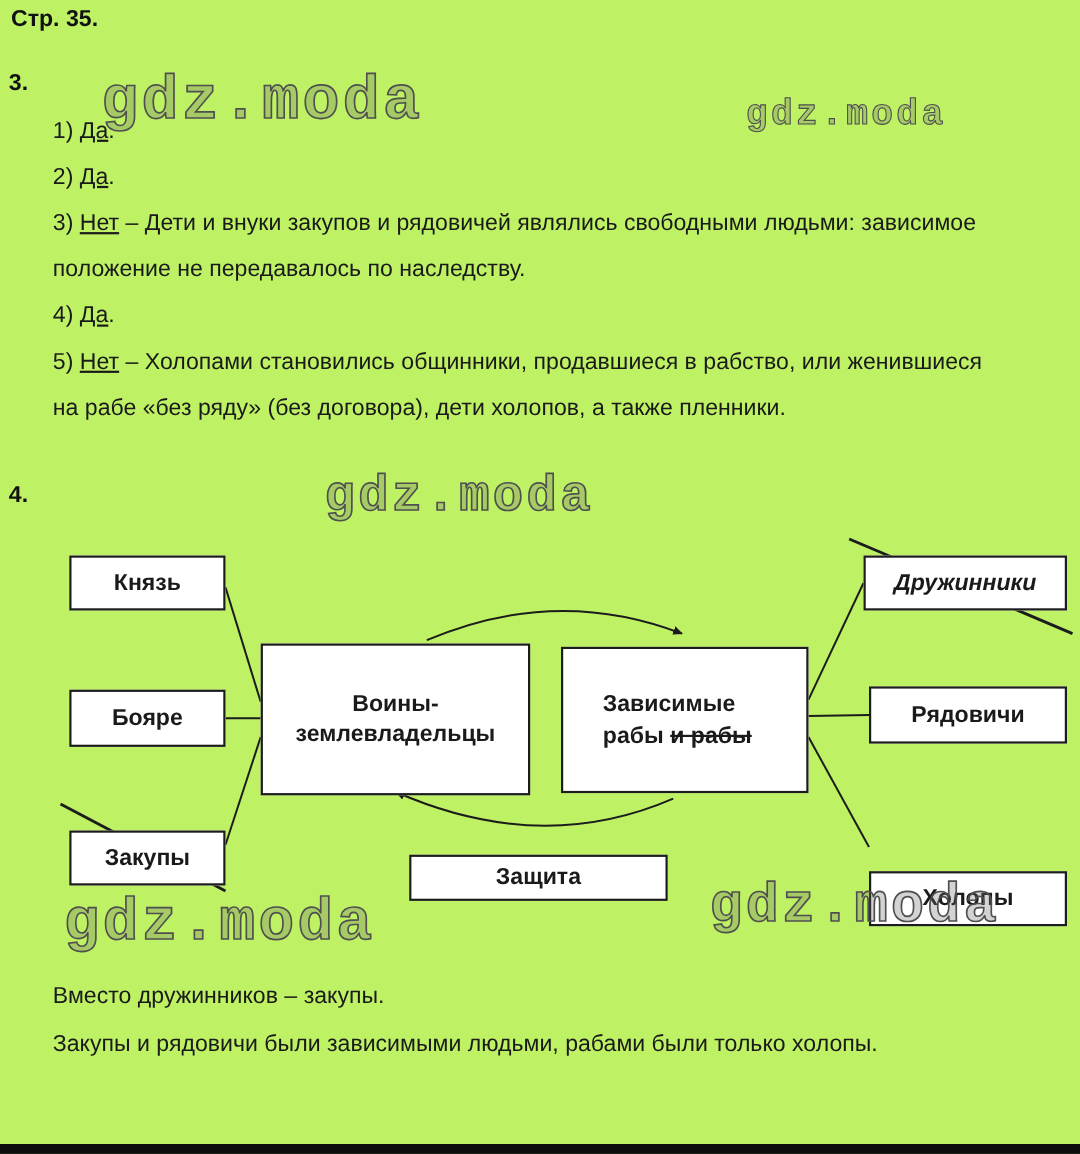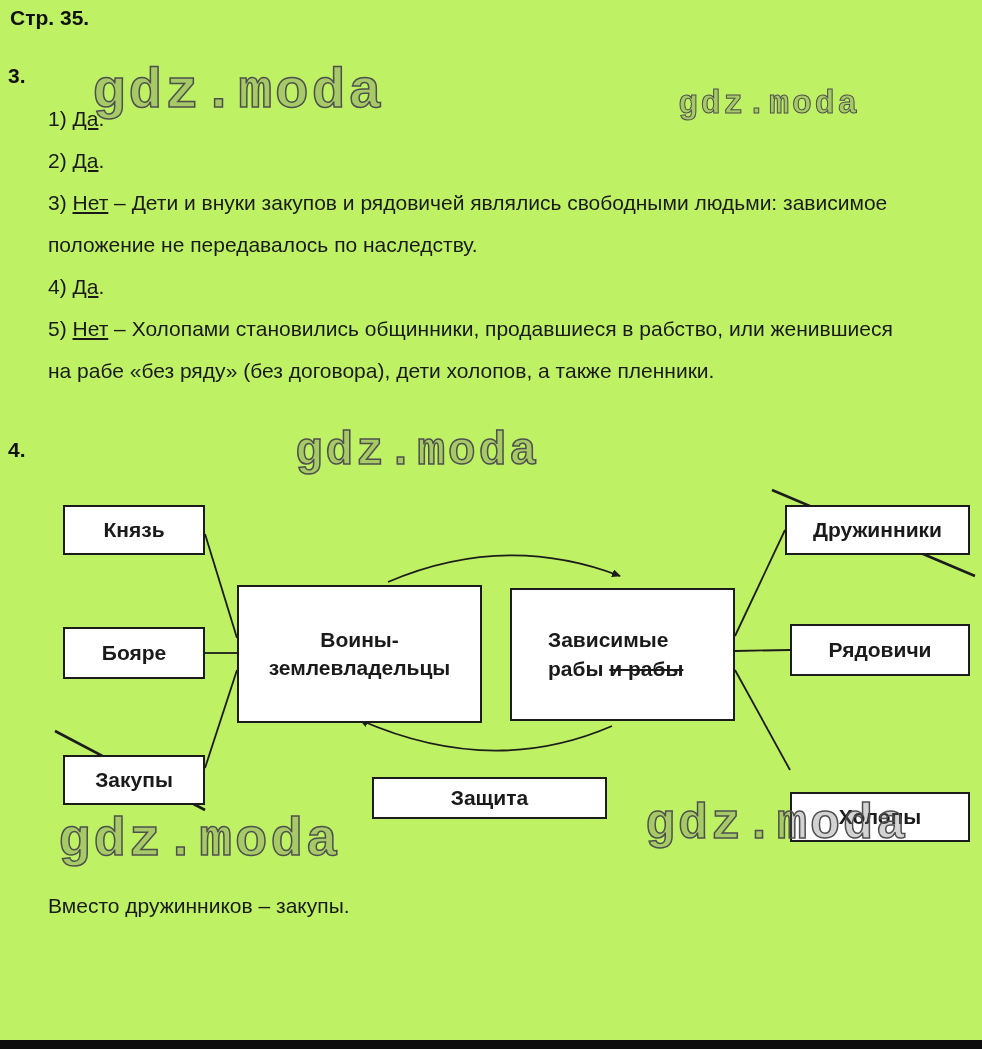--- a/index.html
+++ b/index.html
@@ -68,21 +68,21 @@
     align-items: center;
     justify-content: center;
     font-weight: bold;
     font-size: 21px;
     text-align: center;
     line-height: 1.35;
   }
   .b-knyaz       { left: 63px;  top: 17px;  width: 142px; height: 50px; }
   .b-boyare      { left: 63px;  top: 139px; width: 142px; height: 52px; }
   .b-zakupy      { left: 63px;  top: 267px; width: 142px; height: 50px; }
-  .b-druzh       { left: 785px; top: 17px;  width: 185px; height: 50px; }
+  .b-druzh       { left: 785px; top: 17px;  width: 185px; height: 50px; font-style: italic; }
   .b-ryadovichi  { left: 790px; top: 136px; width: 180px; height: 52px; }
   .b-kholopy     { left: 790px; top: 257px; width: 180px; height: 50px; margin-top: 47px; }
   .b-povinnosti  { left: 372px; top: 7px;   width: 235px; height: 42px; }
   .b-zashchita   { left: 372px; top: 289px; width: 235px; height: 42px; }
   .b-warriors    { left: 237px; top: 97px;  width: 245px; height: 138px; padding: 0 24px; }
   .b-dependents  {
     left: 510px; top: 100px; width: 225px; height: 133px;
     flex-direction: column; align-items: flex-start;
     justify-content: center; padding-left: 36px; text-align: left;
   }
@@ -153,17 +153,18 @@
       <span><span>рабы </span><span class="struck">и рабы</span></span>
     </div>
     <div class="dbox b-zashchita">Защита</div>
   </div>
 
   <div class="wm wm4">gdz.moda</div>
   <div class="wm wm5">gdz.moda</div>
 
   <div class="notes">
     <p>Вместо дружинников – закупы.</p>
+    <p>Закупы и рядовичи были зависимыми людьми, рабами были только холопы.</p>
   </div>
 
   <div class="footer-bar"></div>
 
 </div>
 
 </body></html>

